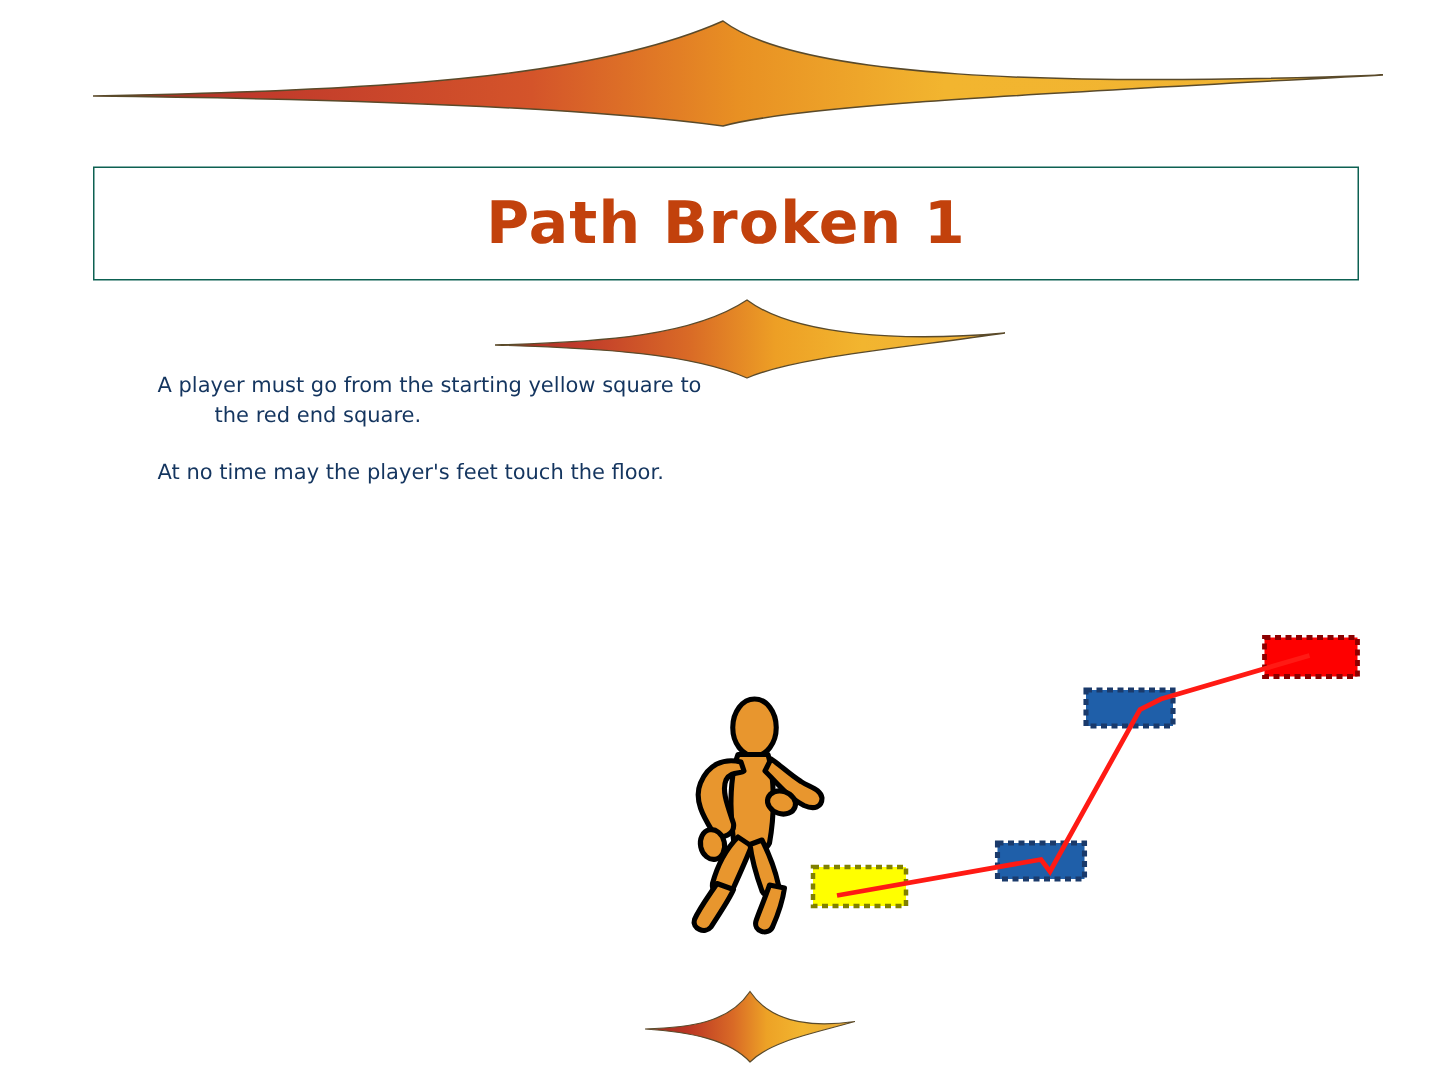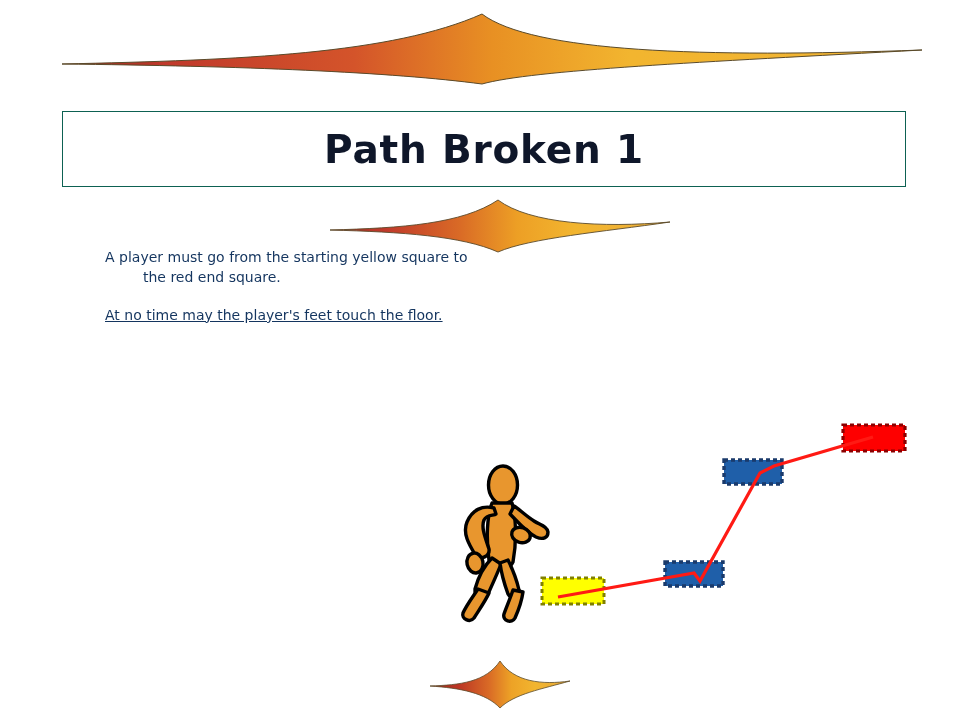--- a/index.html
+++ b/index.html
@@ -43,21 +43,21 @@
     background: #ffffff;
     box-sizing: border-box;
     display: flex;
     align-items: center;
     justify-content: center;
   }
   .title-text {
     font-family: "DejaVu Sans", sans-serif;
     font-size: 39px;
     font-weight: bold;
-    color: #0f172a;
+    color: #c2410c;
     letter-spacing: 0.8px;
     line-height: 1;
     white-space: nowrap;
   }
 
   
   .body-block {
     position: absolute;
     left: 105px;
     top: 248px;
@@ -65,21 +65,21 @@
   }
   .para {
     font-family: "DejaVu Sans", sans-serif;
     font-size: 14px;
     color: #14355f;
     line-height: 1.42;
     margin: 0 0 18px 0;
     padding-left: 38px;
     text-indent: -38px;
   }
-  .para:last-child { margin-bottom: 12px; text-decoration: underline; }
+  .para:last-child { margin-bottom: 12px; }
 
   
   .diagram {
     position: absolute;
     left: 0;
     top: 0;
     width: 960px;
     height: 720px;
   }
 </style>

